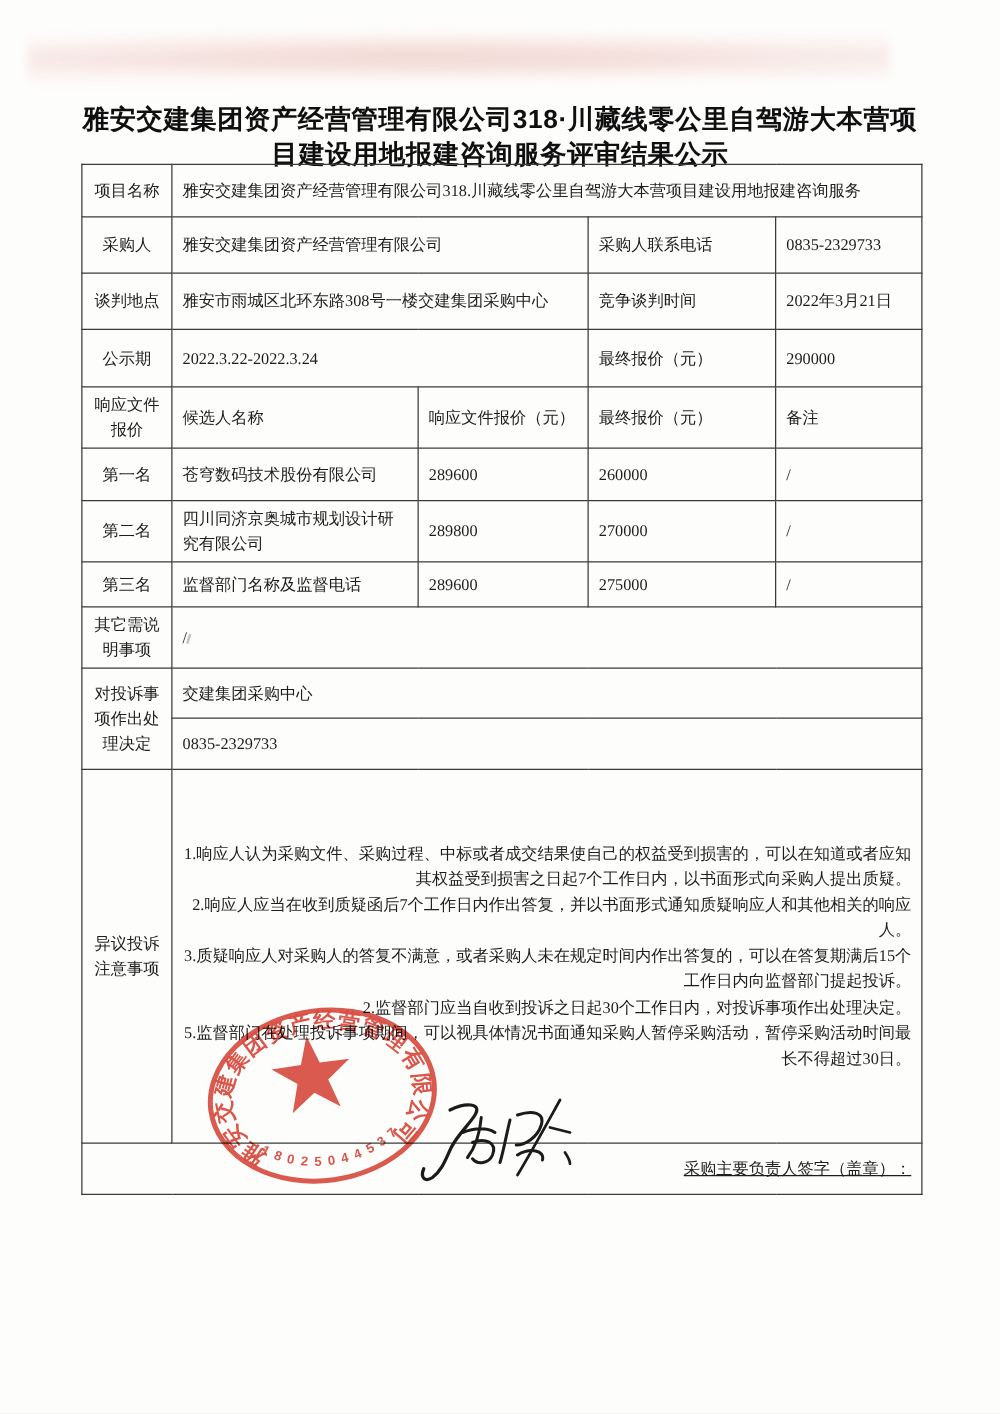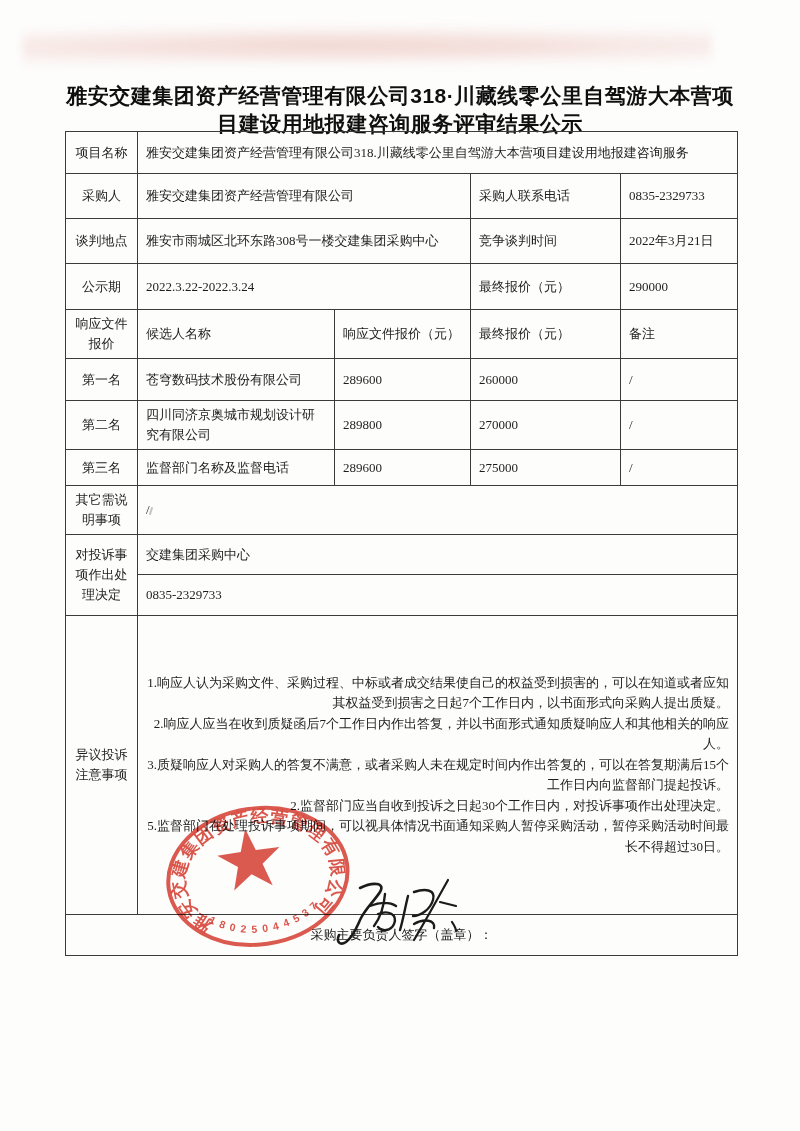--- a/index.html
+++ b/index.html
@@ -27,21 +27,21 @@
     border-collapse:collapse; table-layout:fixed; font-size:13px;
   }
   table.doc td {
     border:1px solid #3b3b3b; vertical-align:middle;
     padding:4px 8px; line-height:20px; word-break:break-all;
   }
   td.lbl  { text-align:center; padding:4px 5px; }
   td.c    { }
   td.l    { text-align:left; padding:4px 21px 4px 9px; }
   td.loc  { text-align:left; padding:4px 8px 4px 9px; }
-  td.sign { text-align:center; padding:4px 8px 4px 10px; }
+  td.sign { text-align:right; padding:4px 8px 4px 10px;text-decoration:underline; }
   .obj-item { line-height:20.5px;text-align:right; }
   .stamp-wrap {
     position:absolute; left:161px; top:791px; width:200px; height:172px;
     transform:rotate(-8deg); mix-blend-mode:multiply; opacity:.9; pointer-events:none;
   }
   .sig-wrap {
     position:absolute; left:330px; top:872px; width:135px; height:82px; pointer-events:none;
   }
   .artifact { position:absolute; width:2px; height:8px; background:rgba(110,110,110,.40); transform:rotate(18deg); }
   .a1 { left:150px; top:507px; }

